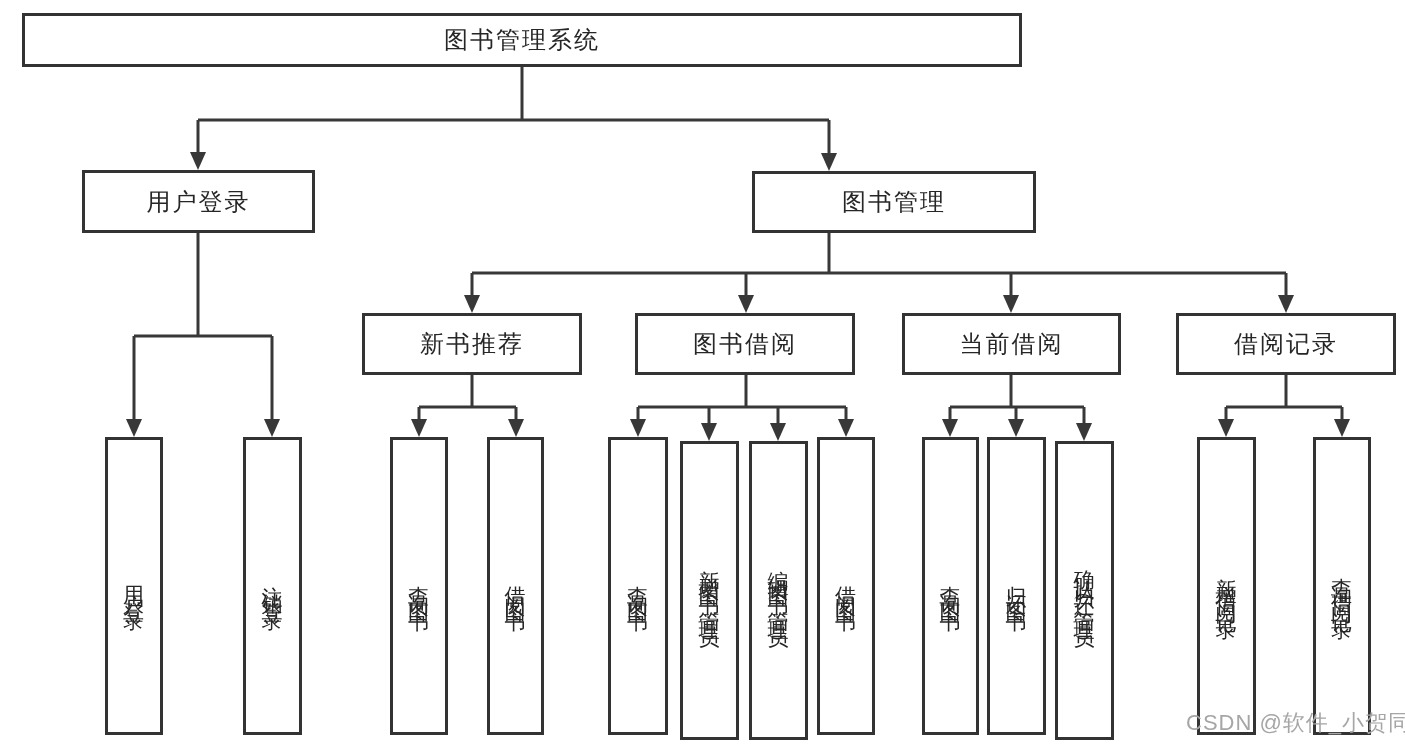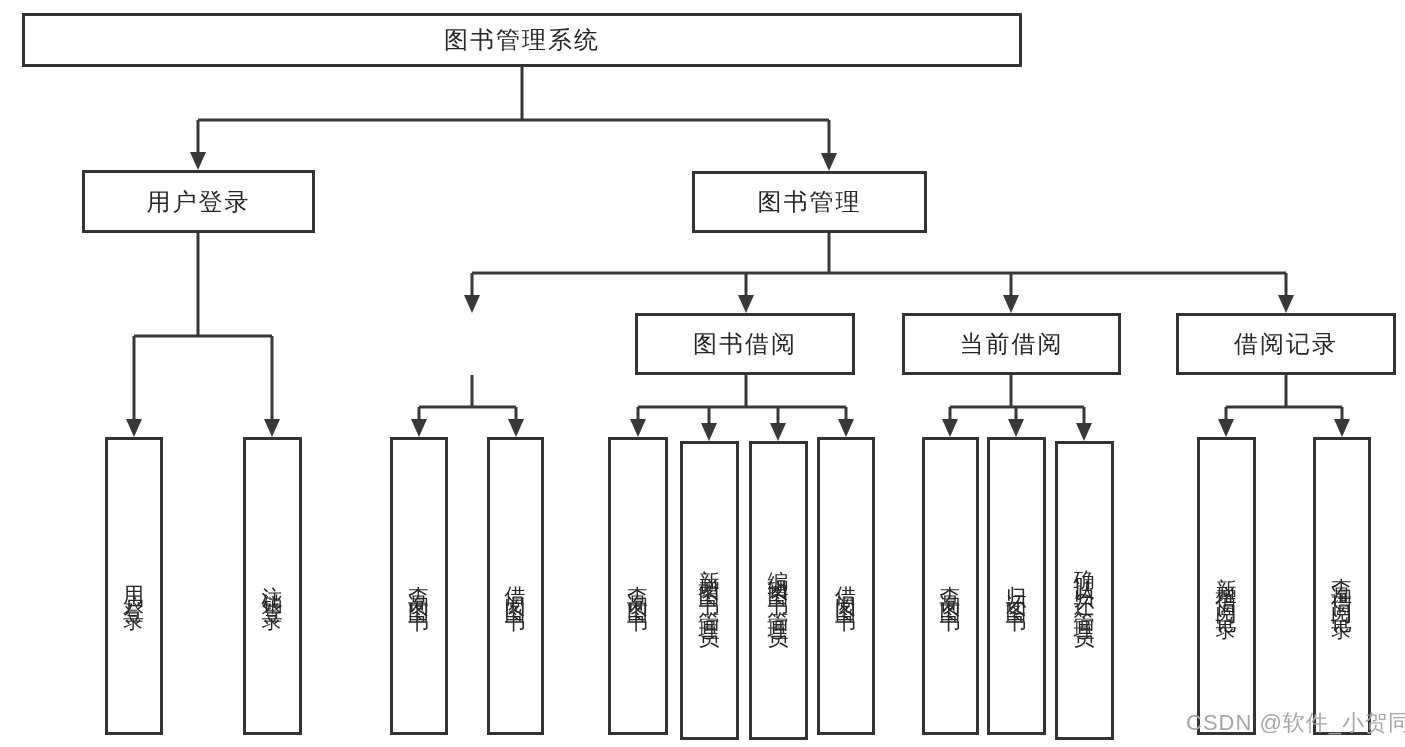--- a/index.html
+++ b/index.html
@@ -100,24 +100,27 @@
     </g>
   </svg>
 
   <div class="node h-node" style="left:22px;top:13px;width:1000px;height:54px">
     <span>图书管理系统</span>
   </div>
 
   <div class="node h-node" style="left:82px;top:170px;width:233px;height:63px">
     <span>用户登录</span>
   </div>
-  <div class="node h-node" style="left:692px;top:171px;width:235px;height:62px">
+  <div class="node h-node" style="left:752px;top:171px;width:284px;height:62px">
     <span>图书管理</span>
   </div>
 
+  <div class="node h-node" style="left:362px;top:313px;width:220px;height:62px">
+    <span>新书推荐</span>
+  </div>
   <div class="node h-node" style="left:902px;top:313px;width:219px;height:62px">
     <span>当前借阅</span>
   </div>
   <div class="node h-node" style="left:635px;top:313px;width:220px;height:62px">
     <span>图书借阅</span>
   </div>
   <div class="node h-node" style="left:1176px;top:313px;width:220px;height:62px">
     <span>借阅记录</span>
   </div>
 

